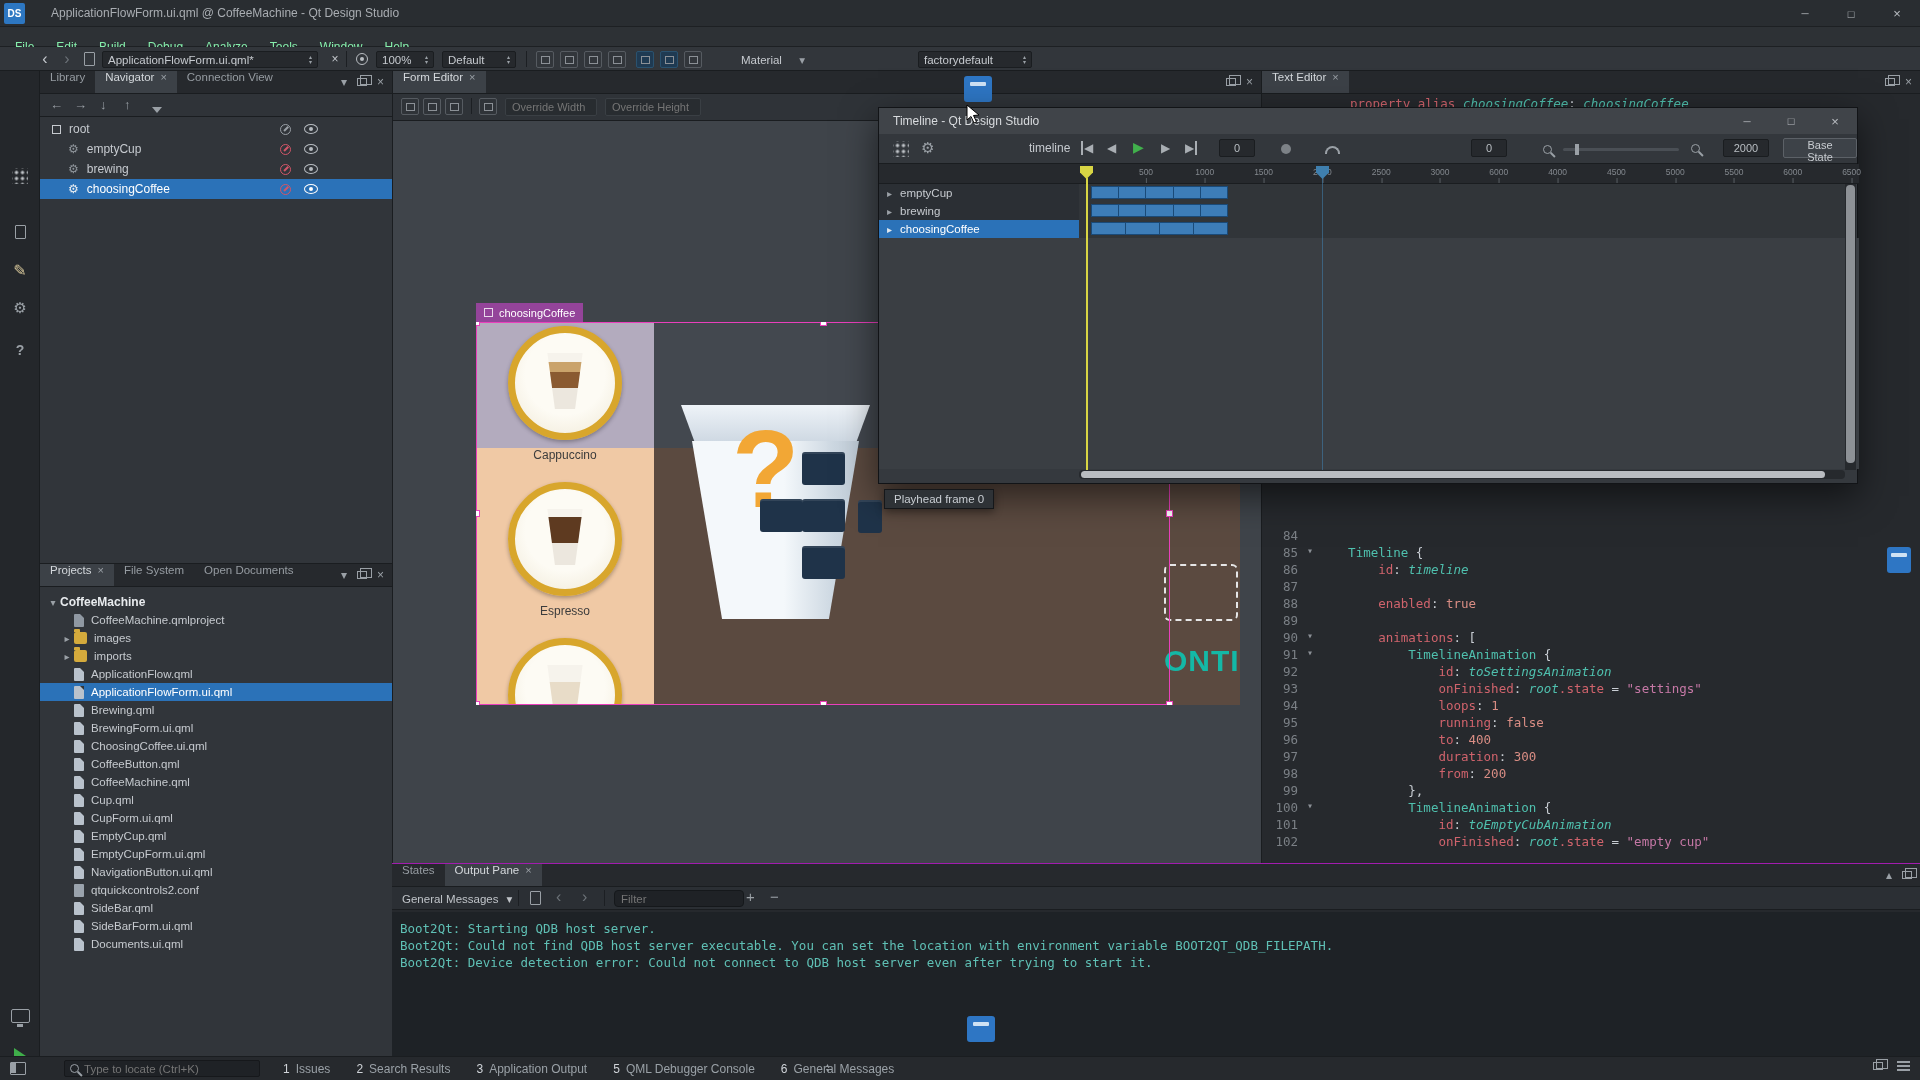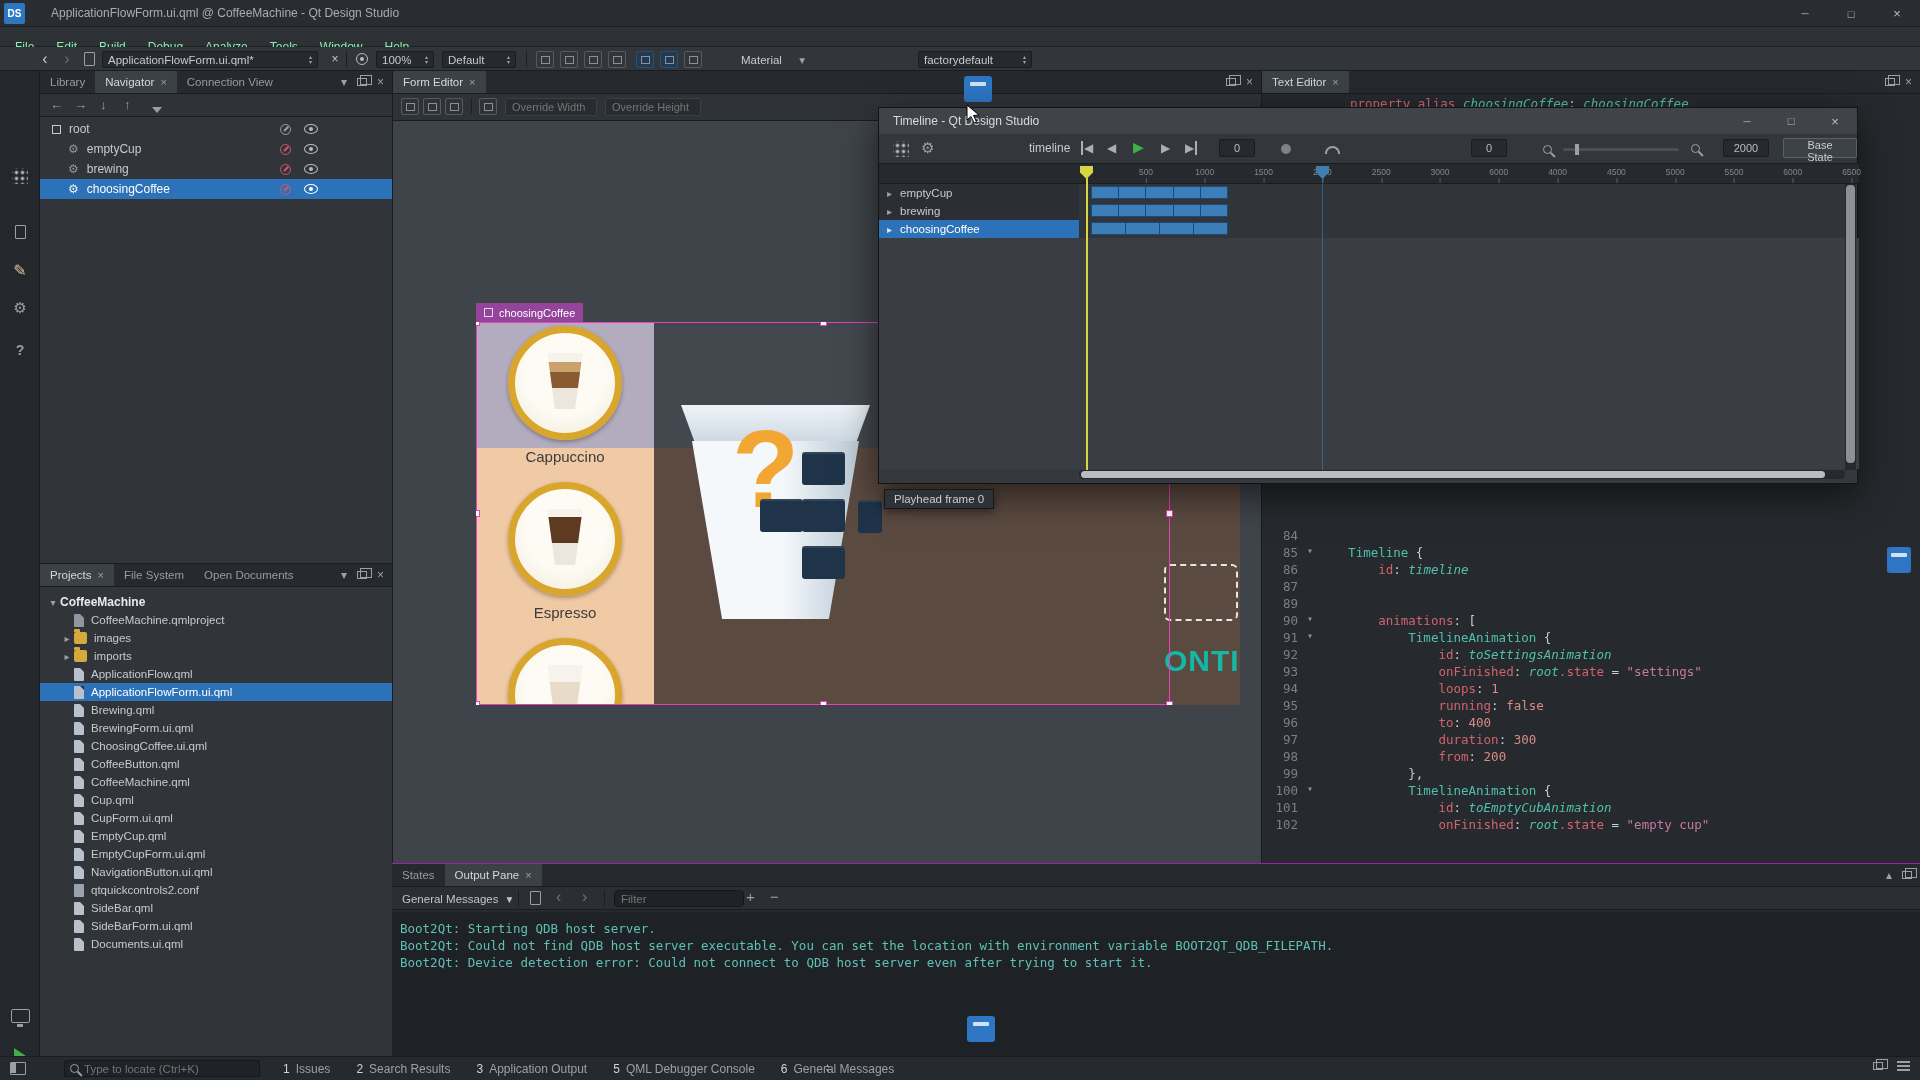--- a/index.html
+++ b/index.html
@@ -65,21 +65,21 @@
 .feico{position:absolute;width:18px;height:17px;border:1px solid #565b61;border-radius:2px}
 .feico::after{content:'';position:absolute;left:4px;top:4px;width:7px;height:6px;border:1px solid #8b9096}
 .feico.pressed{background:#1f3a52;border-color:#2a526f}
 
 
 #leftrail{position:absolute;left:0;top:71px;width:40px;height:985px;background:#24272b;border-right:1px solid #1a1d20}
 .rail-item{position:absolute;left:0;width:40px;height:34px;display:flex;align-items:center;justify-content:center;color:#9aa0a6}
 
 
 .pane-tabs{position:relative;height:23px;background:#26292d;border-bottom:1px solid #1a1d20;display:flex;align-items:stretch}
-.tab{display:flex;align-items:center;padding:0 10px;color:#969ca2;font-size:11.5px;gap:6px}
+.tab{display:flex;padding:0 10px;color:#969ca2;font-size:11.5px;gap:6px}
 .tab.active{background:#3c4147;color:#d4d8dc}
 .tab-close{font-size:11px;color:#9aa0a6}
 .pane-icons{margin-left:auto;display:flex;align-items:center;gap:10px;padding-right:8px;color:#9aa0a6}
 
 
 #navpanel{position:absolute;left:40px;top:71px;width:352px;height:492px;background:#31353a}
 #nav-toolbar{position:relative;height:23px;background:#2f3338;border-bottom:1px solid #1a1d20}
 #nav-toolbar>span{position:absolute;top:3px;color:#9aa0a6;font-size:13px}
 #nav-tree{position:relative;padding-top:2px}
 .nav-row{position:relative;height:20px;display:flex;align-items:center;gap:8px}
@@ -123,21 +123,21 @@
 .cell-peach{left:0;top:126px;width:178px;height:257px;background:#f0c9a5}
 .cell-slate{left:178px;top:0;width:586px;height:126px;background:#43484f}
 .cell-brown{left:178px;top:126px;width:586px;height:257px;background:#5b4a40}
 #coffee-list{position:absolute;left:0;top:0;width:178px;height:383px}
 .coffee-item{position:absolute;left:0;width:178px;text-align:center}
 .coffee-circle{width:114px;height:114px;margin:0 auto;border-radius:50%;background:radial-gradient(circle at 50% 42%,#fdfbf4 0 52%,#efe8d5 100%);border:7px solid #d8a62c;box-shadow:0 2px 4px rgba(0,0,0,.3)}
 .mini-cup{width:42px;height:56px;margin:20px auto 0;clip-path:polygon(8% 0,92% 0,74% 100%,26% 100%)}
 .mini-cup.cappuccino{background:linear-gradient(180deg,#f6f3ec 0 16%,#caa36b 16% 34%,#8a5a31 34% 62%,#ece7de 62% 100%)}
 .mini-cup.espresso{background:linear-gradient(180deg,#f6f3ec 0 14%,#5e3a20 14% 60%,#ece7de 60% 100%)}
 .mini-cup.cream{background:linear-gradient(180deg,#f6f3ec 0 30%,#e8dcc8 30% 70%,#ece7de 70% 100%)}
-.coffee-label{margin-top:8px;font-size:15px;color:#3c3c3c}
+.coffee-label{margin-top:8px;font-size:12px;color:#3c3c3c}
 #bigcup{position:absolute;left:205px;top:83px;width:189px;height:214px}
 .cup-lid{position:absolute;left:0;top:0;width:189px;height:36px;background:linear-gradient(180deg,#eef3f8,#cfd9e3);clip-path:polygon(0 0,100% 0,93% 100%,7% 100%)}
 .cup-body{position:absolute;left:11px;top:36px;width:167px;height:178px;background:linear-gradient(90deg,#f4f8fb 0 55%,#ccd7e1 85%,#bfcbd6);clip-path:polygon(0 0,100% 0,82% 100%,18% 100%)}
 .qmark{position:absolute;left:256px;top:92px;font-size:110px;line-height:1;font-weight:bold;color:#f2a735}
 .cube{position:absolute;width:43px;height:33px;background:#1f3349;border-radius:3px;box-shadow:inset 0 2px 0 rgba(255,255,255,.09)}
 .dashed-box{position:absolute;left:688px;top:242px;width:74px;height:57px;border:2px dashed #e6e6e6;border-radius:6px}
 #onti{position:absolute;left:688px;top:322px;font-size:30px;font-weight:bold;color:#14b8a6;letter-spacing:1px}
 #selrect{position:absolute;left:0;top:0;width:694px;height:383px;border:1px solid #ea3fbc}
 .handle{position:absolute;width:7px;height:7px;background:#fff;border:1px solid #ea3fbc}
 #seltag{position:absolute;left:83px;top:182px;height:19px;background:#94449a;color:#fff;font-size:11px;display:flex;align-items:center;padding:0 8px;gap:6px;z-index:3}
@@ -583,20 +583,25 @@
           <span class="gut">86</span>
           <span class="fold"></span>
           <span class="code-text"><span class="tok-plain">        </span><span class="tok-prop">id</span><span class="tok-plain">: </span><span class="tok-val">timeline</span></span>
         </div>
         <div class="code-line">
           <span class="gut">87</span>
           <span class="fold"></span>
           <span class="code-text"></span>
         </div>
         <div class="code-line">
+          <span class="gut">88</span>
+          <span class="fold"></span>
+          <span class="code-text"><span class="tok-plain">        </span><span class="tok-prop">enabled</span><span class="tok-plain">: </span><span class="tok-num">true</span></span>
+        </div>
+        <div class="code-line">
           <span class="gut">89</span>
           <span class="fold"></span>
           <span class="code-text"></span>
         </div>
         <div class="code-line">
           <span class="gut">90</span>
           <span class="fold">▾</span>
           <span class="code-text"><span class="tok-plain">        </span><span class="tok-prop">animations</span><span class="tok-plain">: [</span></span>
         </div>
         <div class="code-line">

